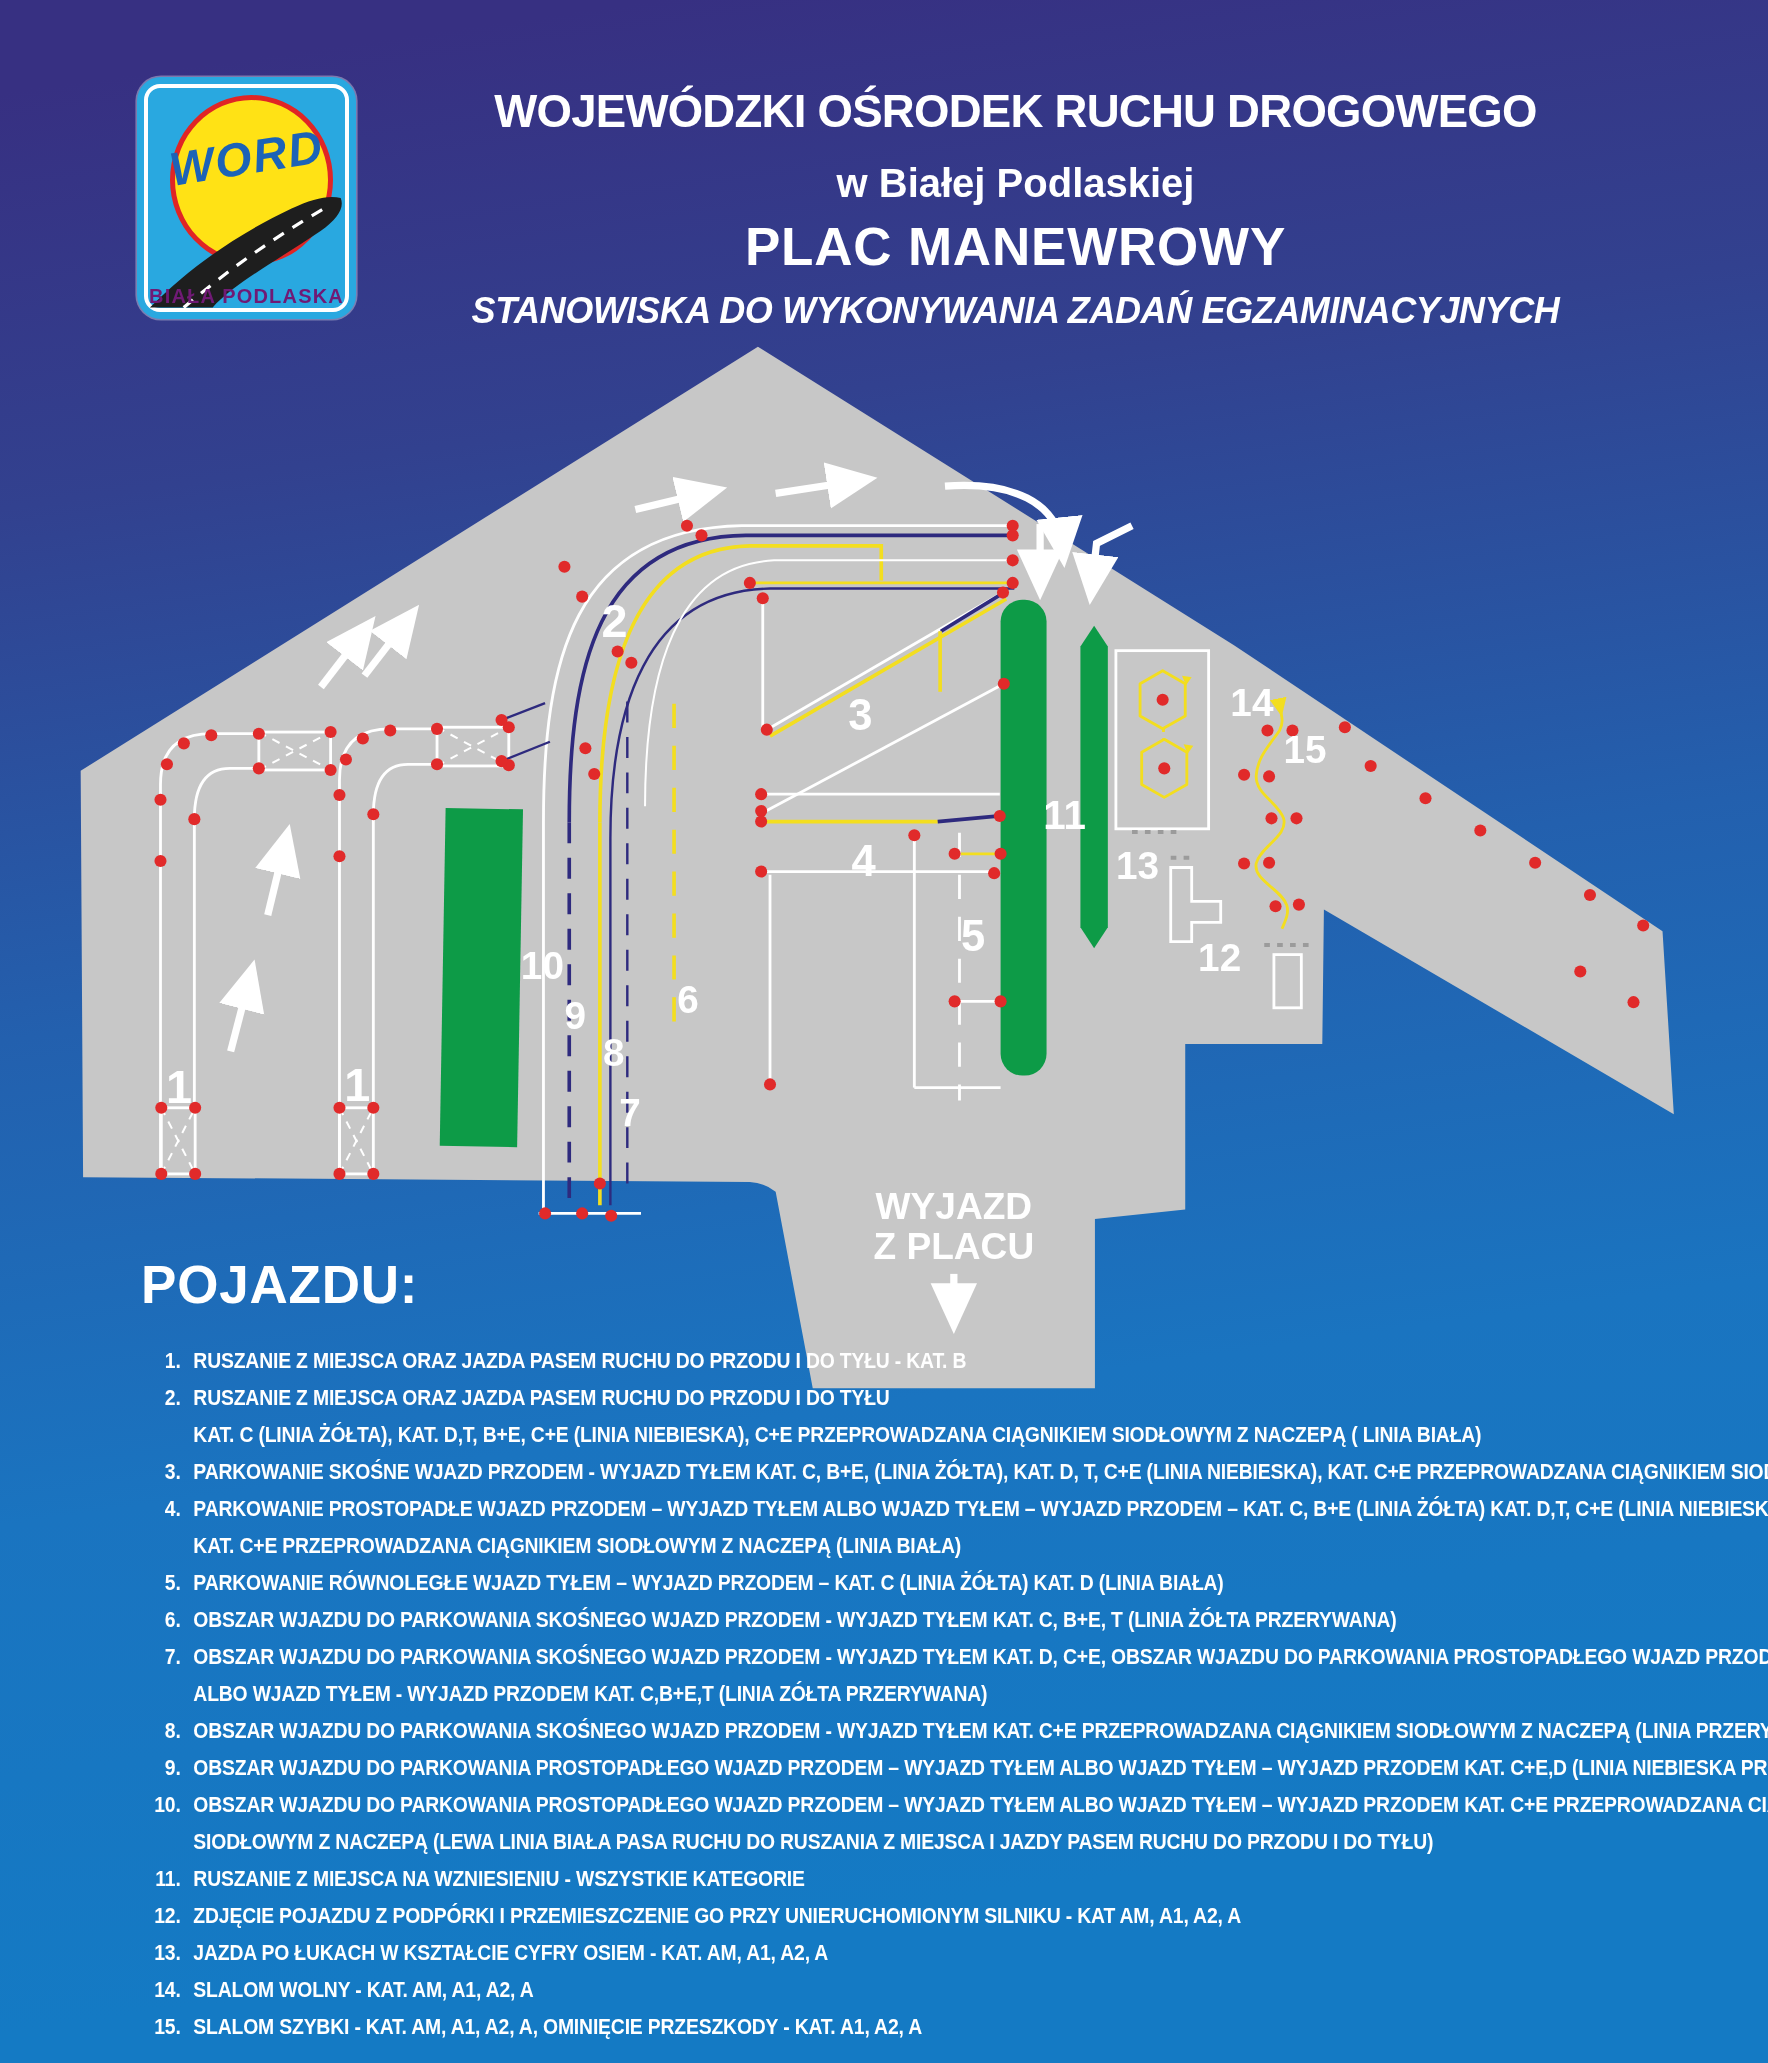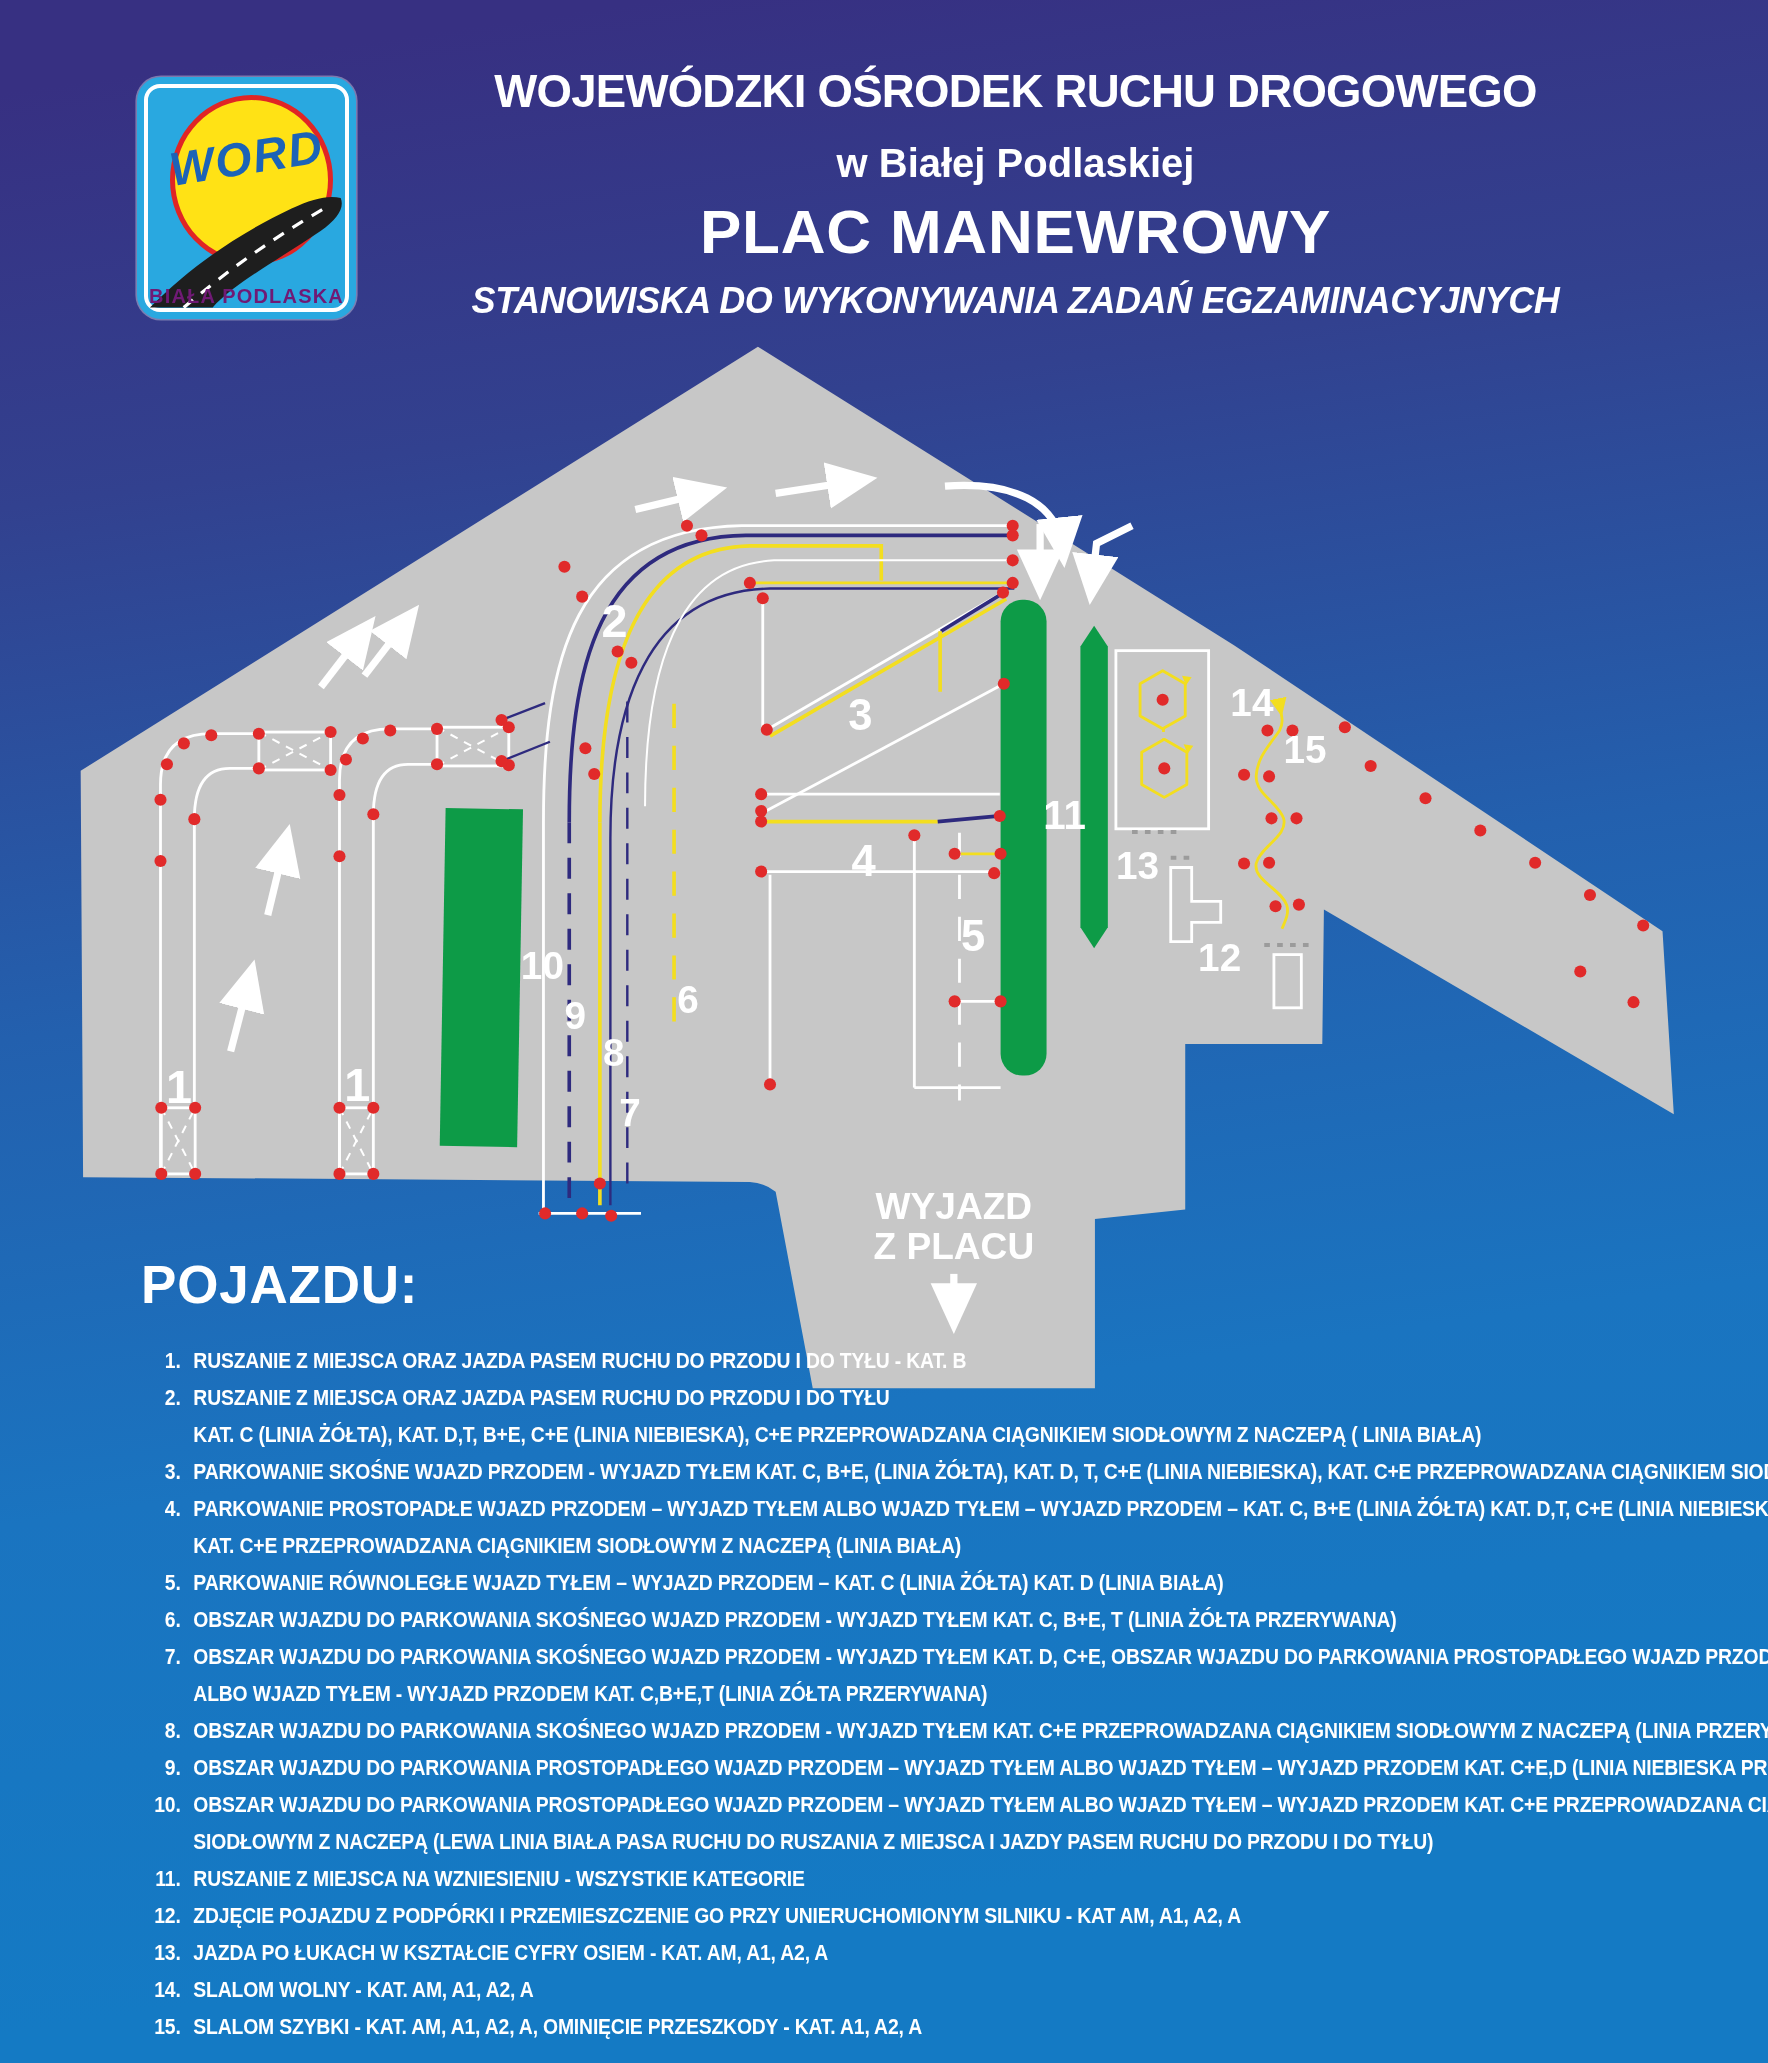--- a/index.html
+++ b/index.html
@@ -11,24 +11,24 @@
         background:var(--logo-bg,#29a8e0);border-radius:24px;box-shadow:0 0 0 1.6px rgba(255,255,255,.35);}
   .logo .ring{position:absolute;inset:7.3px;border:4px solid #fff;border-radius:16px;}
   .logo .sun{position:absolute;left:33px;top:18px;width:153px;height:160px;border-radius:50%;
              background:var(--logo-sun,#ffe215);border:5.6px solid var(--logo-ring,#e02525);}
   .logo .word{position:absolute;left:0;top:53px;width:100%;text-align:center;
               color:var(--logo-word,#1c63b7);font-weight:bold;font-style:italic;font-size:47px;
               transform:rotate(-9deg);letter-spacing:1.6px;}
   .logo svg{position:absolute;left:0;top:0;}
   .logo .city{position:absolute;left:0;bottom:11.3px;width:100%;text-align:center;color:#701a75;
               font-weight:bold;font-size:20px;letter-spacing:1.2px;}
-  .titles{position:absolute;left:306px;top:63px;width:1419px;text-align:center;color:#fff;}
+  .titles{position:absolute;left:306px;top:83px;width:1419px;text-align:center;color:#fff;}
   .t1{font-size:47px;font-weight:bold;transform:scaleX(.97);letter-spacing:-0.8px;}
   .t2{font-size:40px;font-weight:bold;margin-top:23px;}
-  .t3{font-size:62px;font-weight:bold;margin-top:9.7px;letter-spacing:0.8px;}
+  .t3{font-size:53px;font-weight:bold;margin-top:9.7px;letter-spacing:0.8px;}
   .t4{font-size:36px;font-weight:bold;font-style:italic;margin-top:13px;letter-spacing:-0.4px;text-align:center;}
   
   .mapsvg{position:absolute;left:0;top:0;}
   .mapsvg text{font-family:"Liberation Sans",sans-serif;font-weight:bold;fill:#fff;}
   .ln-w{stroke:var(--mark-white,#ffffff);stroke-width:3.5;fill:none;}
   .ln-w2{stroke:var(--mark-white,#ffffff);stroke-width:2.5;fill:none;}
   .ln-y{stroke:var(--mark-yellow,#f3de1f);stroke-width:4.5;fill:none;}
   .ln-y2{stroke:var(--mark-yellow,#f3de1f);stroke-width:3.5;fill:none;}
   .ln-n{stroke:var(--mark-navy,#2e2a7e);stroke-width:4.5;fill:none;}
   .ln-n2{stroke:var(--mark-navy,#2e2a7e);stroke-width:3;fill:none;}

